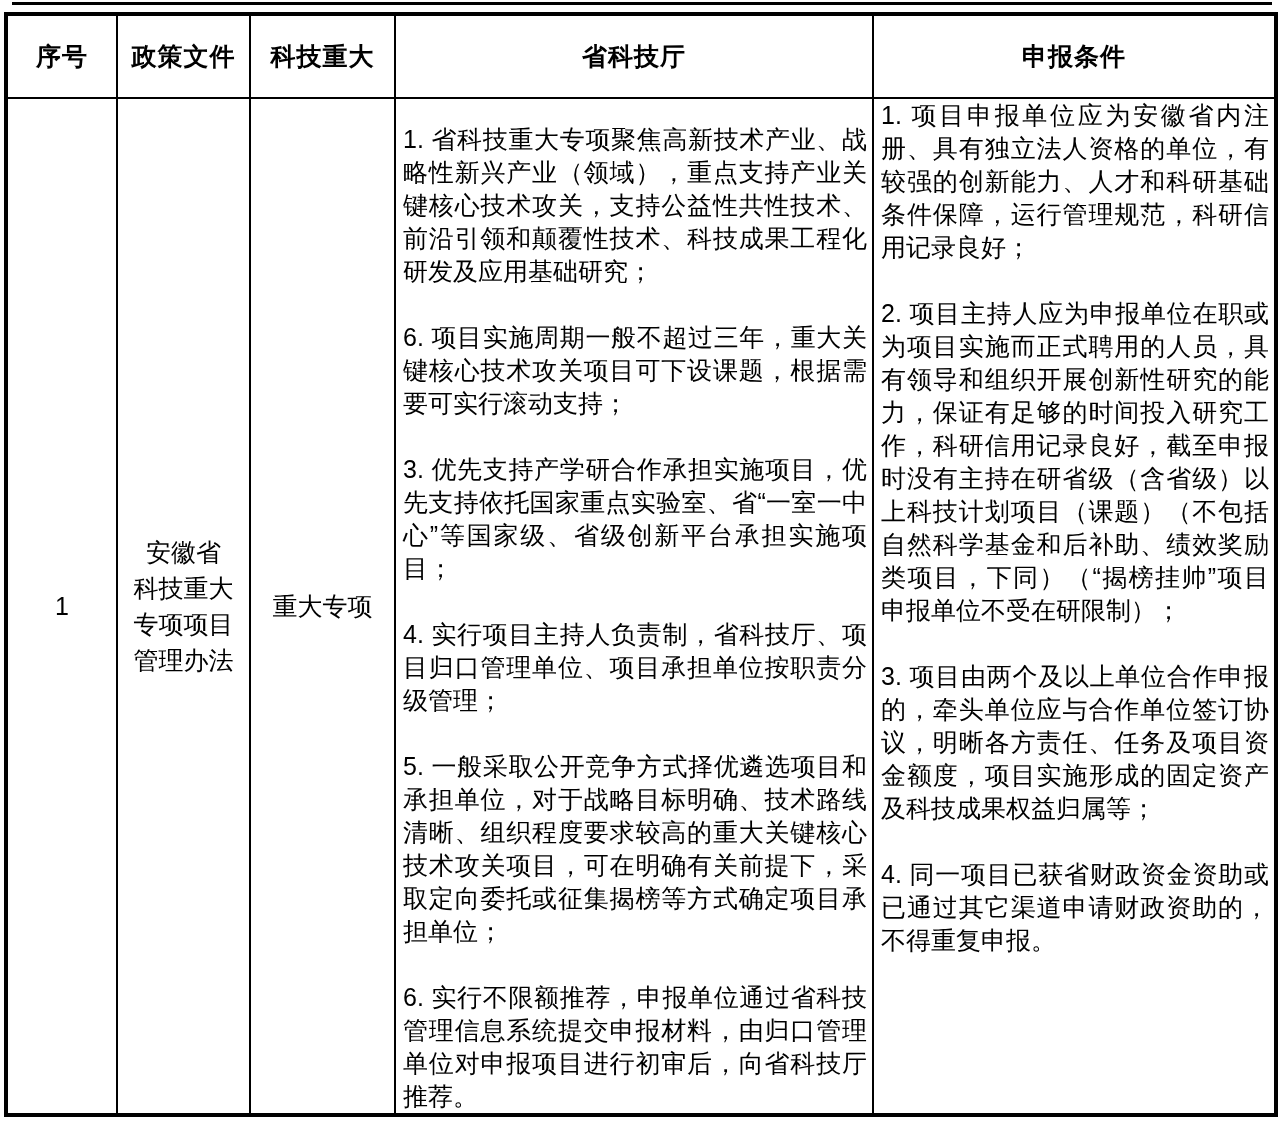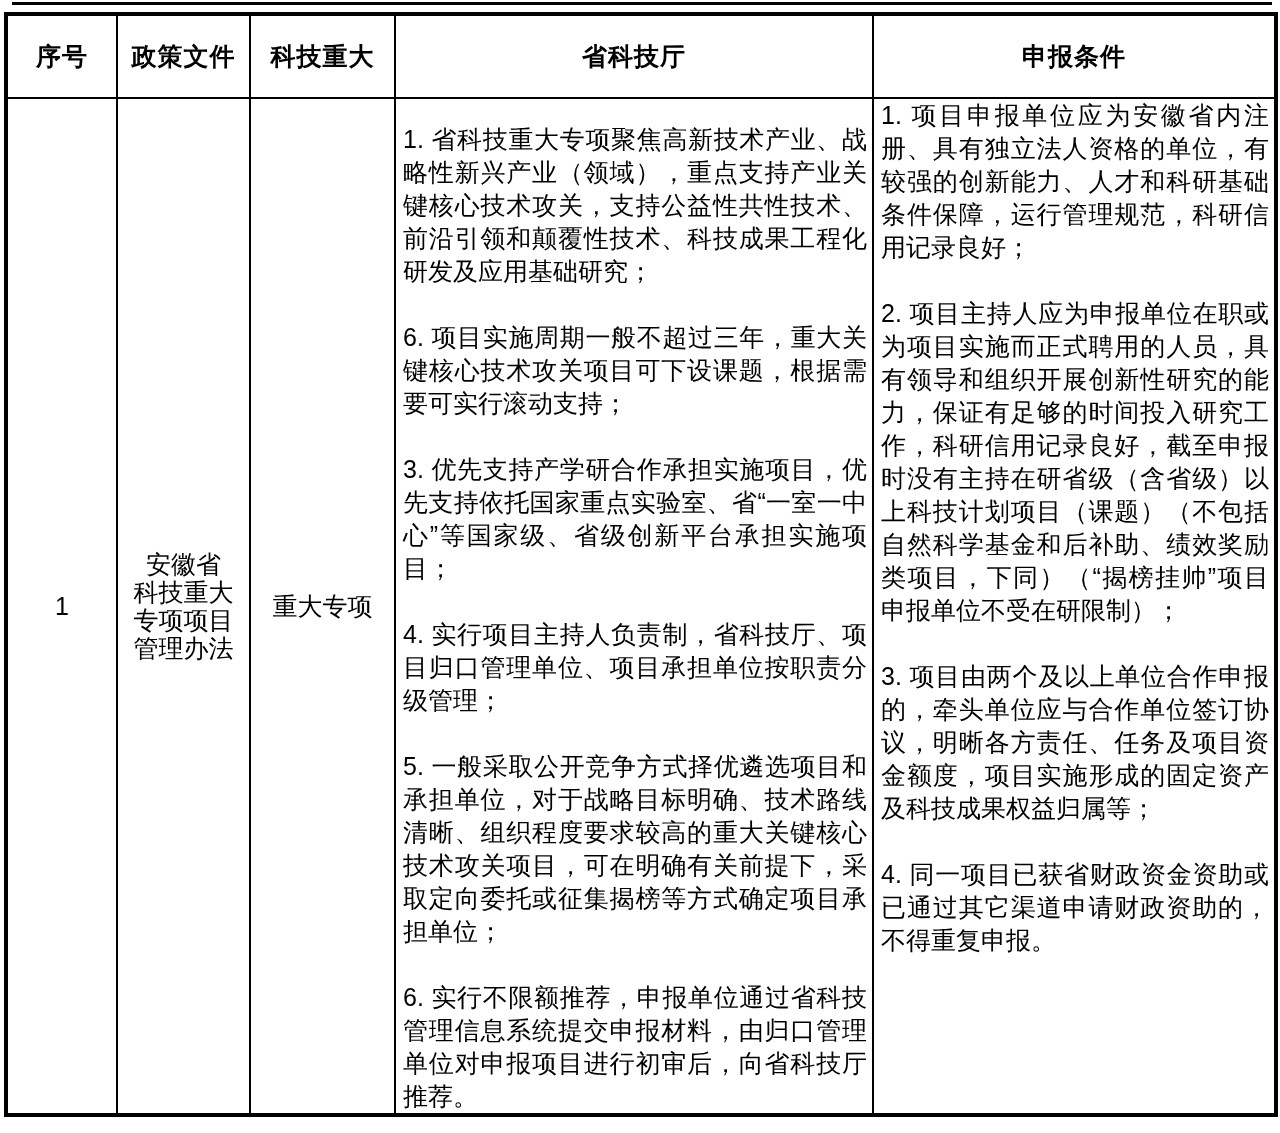--- a/index.html
+++ b/index.html
@@ -50,21 +50,21 @@
     letter-spacing: 1px;
     padding: 0;
   }
   td.center-cell {
     height: 1016px;
     font-size: 25px;
     text-align: center;
     vertical-align: middle;
     padding: 0 2px;
   }
-  td.pre-wrap { white-space: pre-line; line-height: 28px; margin-top: 44px; }
+  td.pre-wrap { white-space: pre-line; line-height: 36px; margin-top: 44px; }
   td.text-cell {
     vertical-align: top;
     font-size: 25px;
     line-height: 33px;
     text-align: justify;
     text-justify: inter-character;
     padding: 0 5px 0 7px;
   }
   td.content-cell  { padding-top: 24px; }
   td.condition-cell{ }

